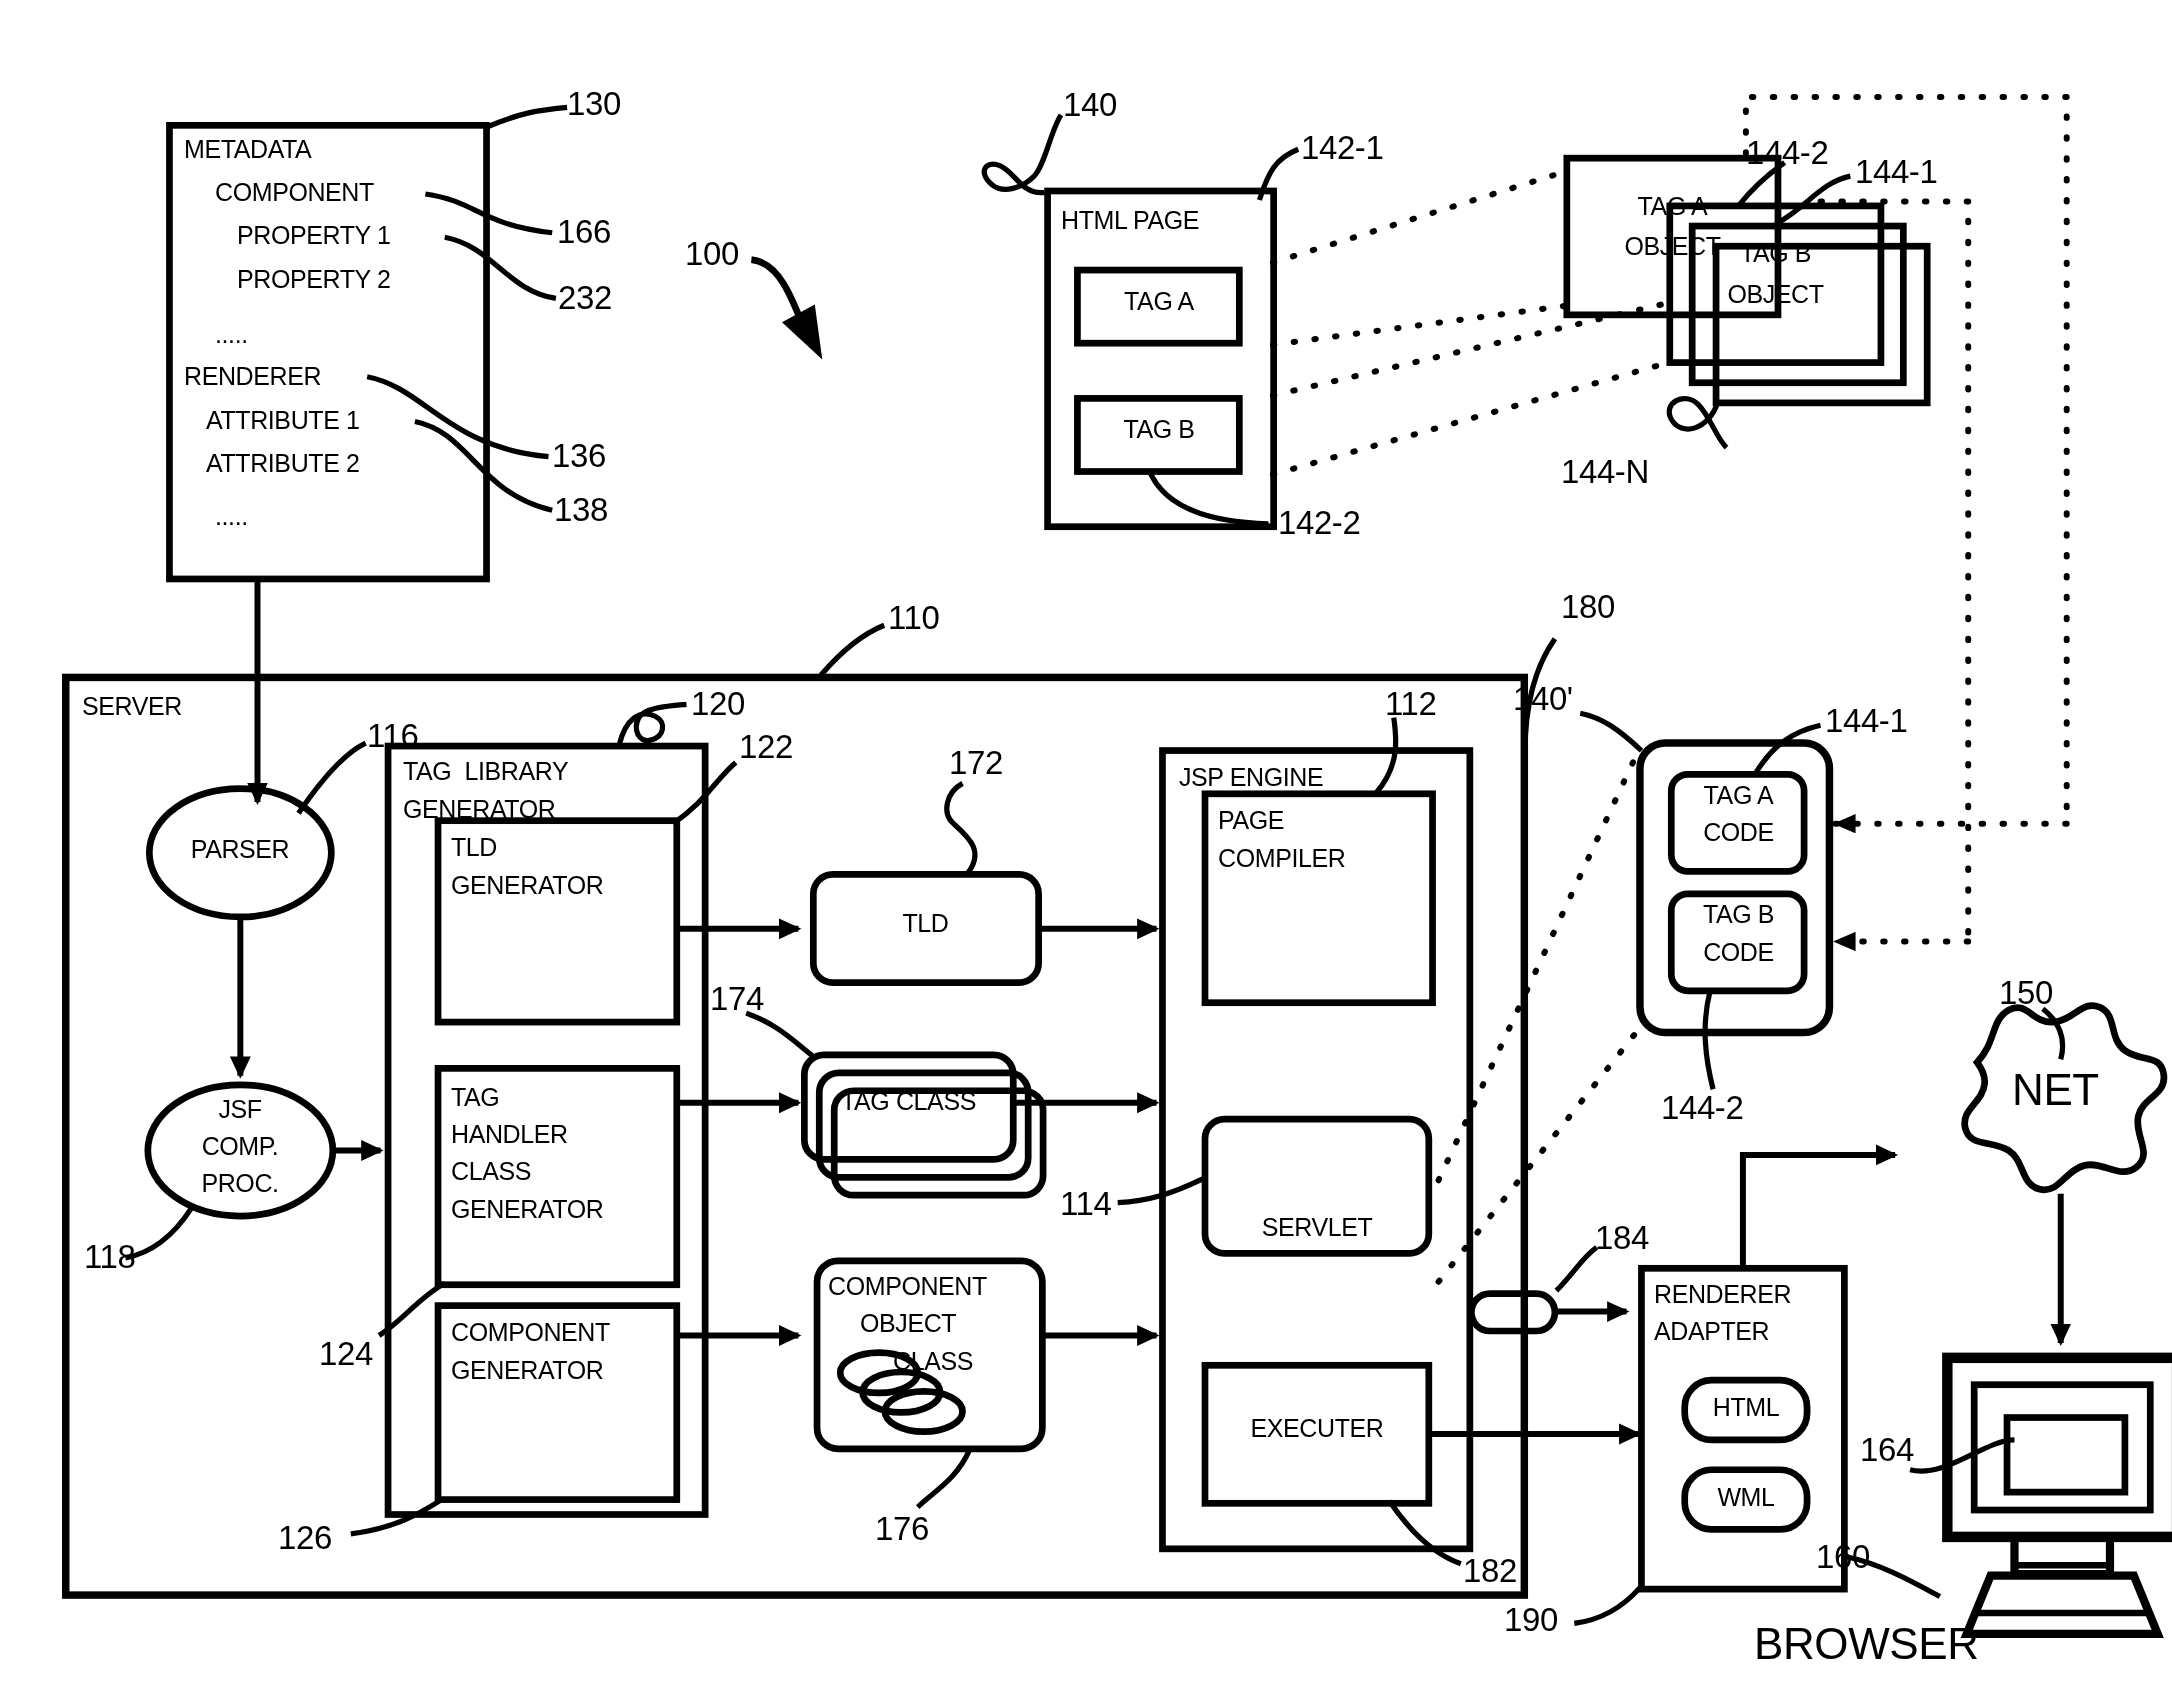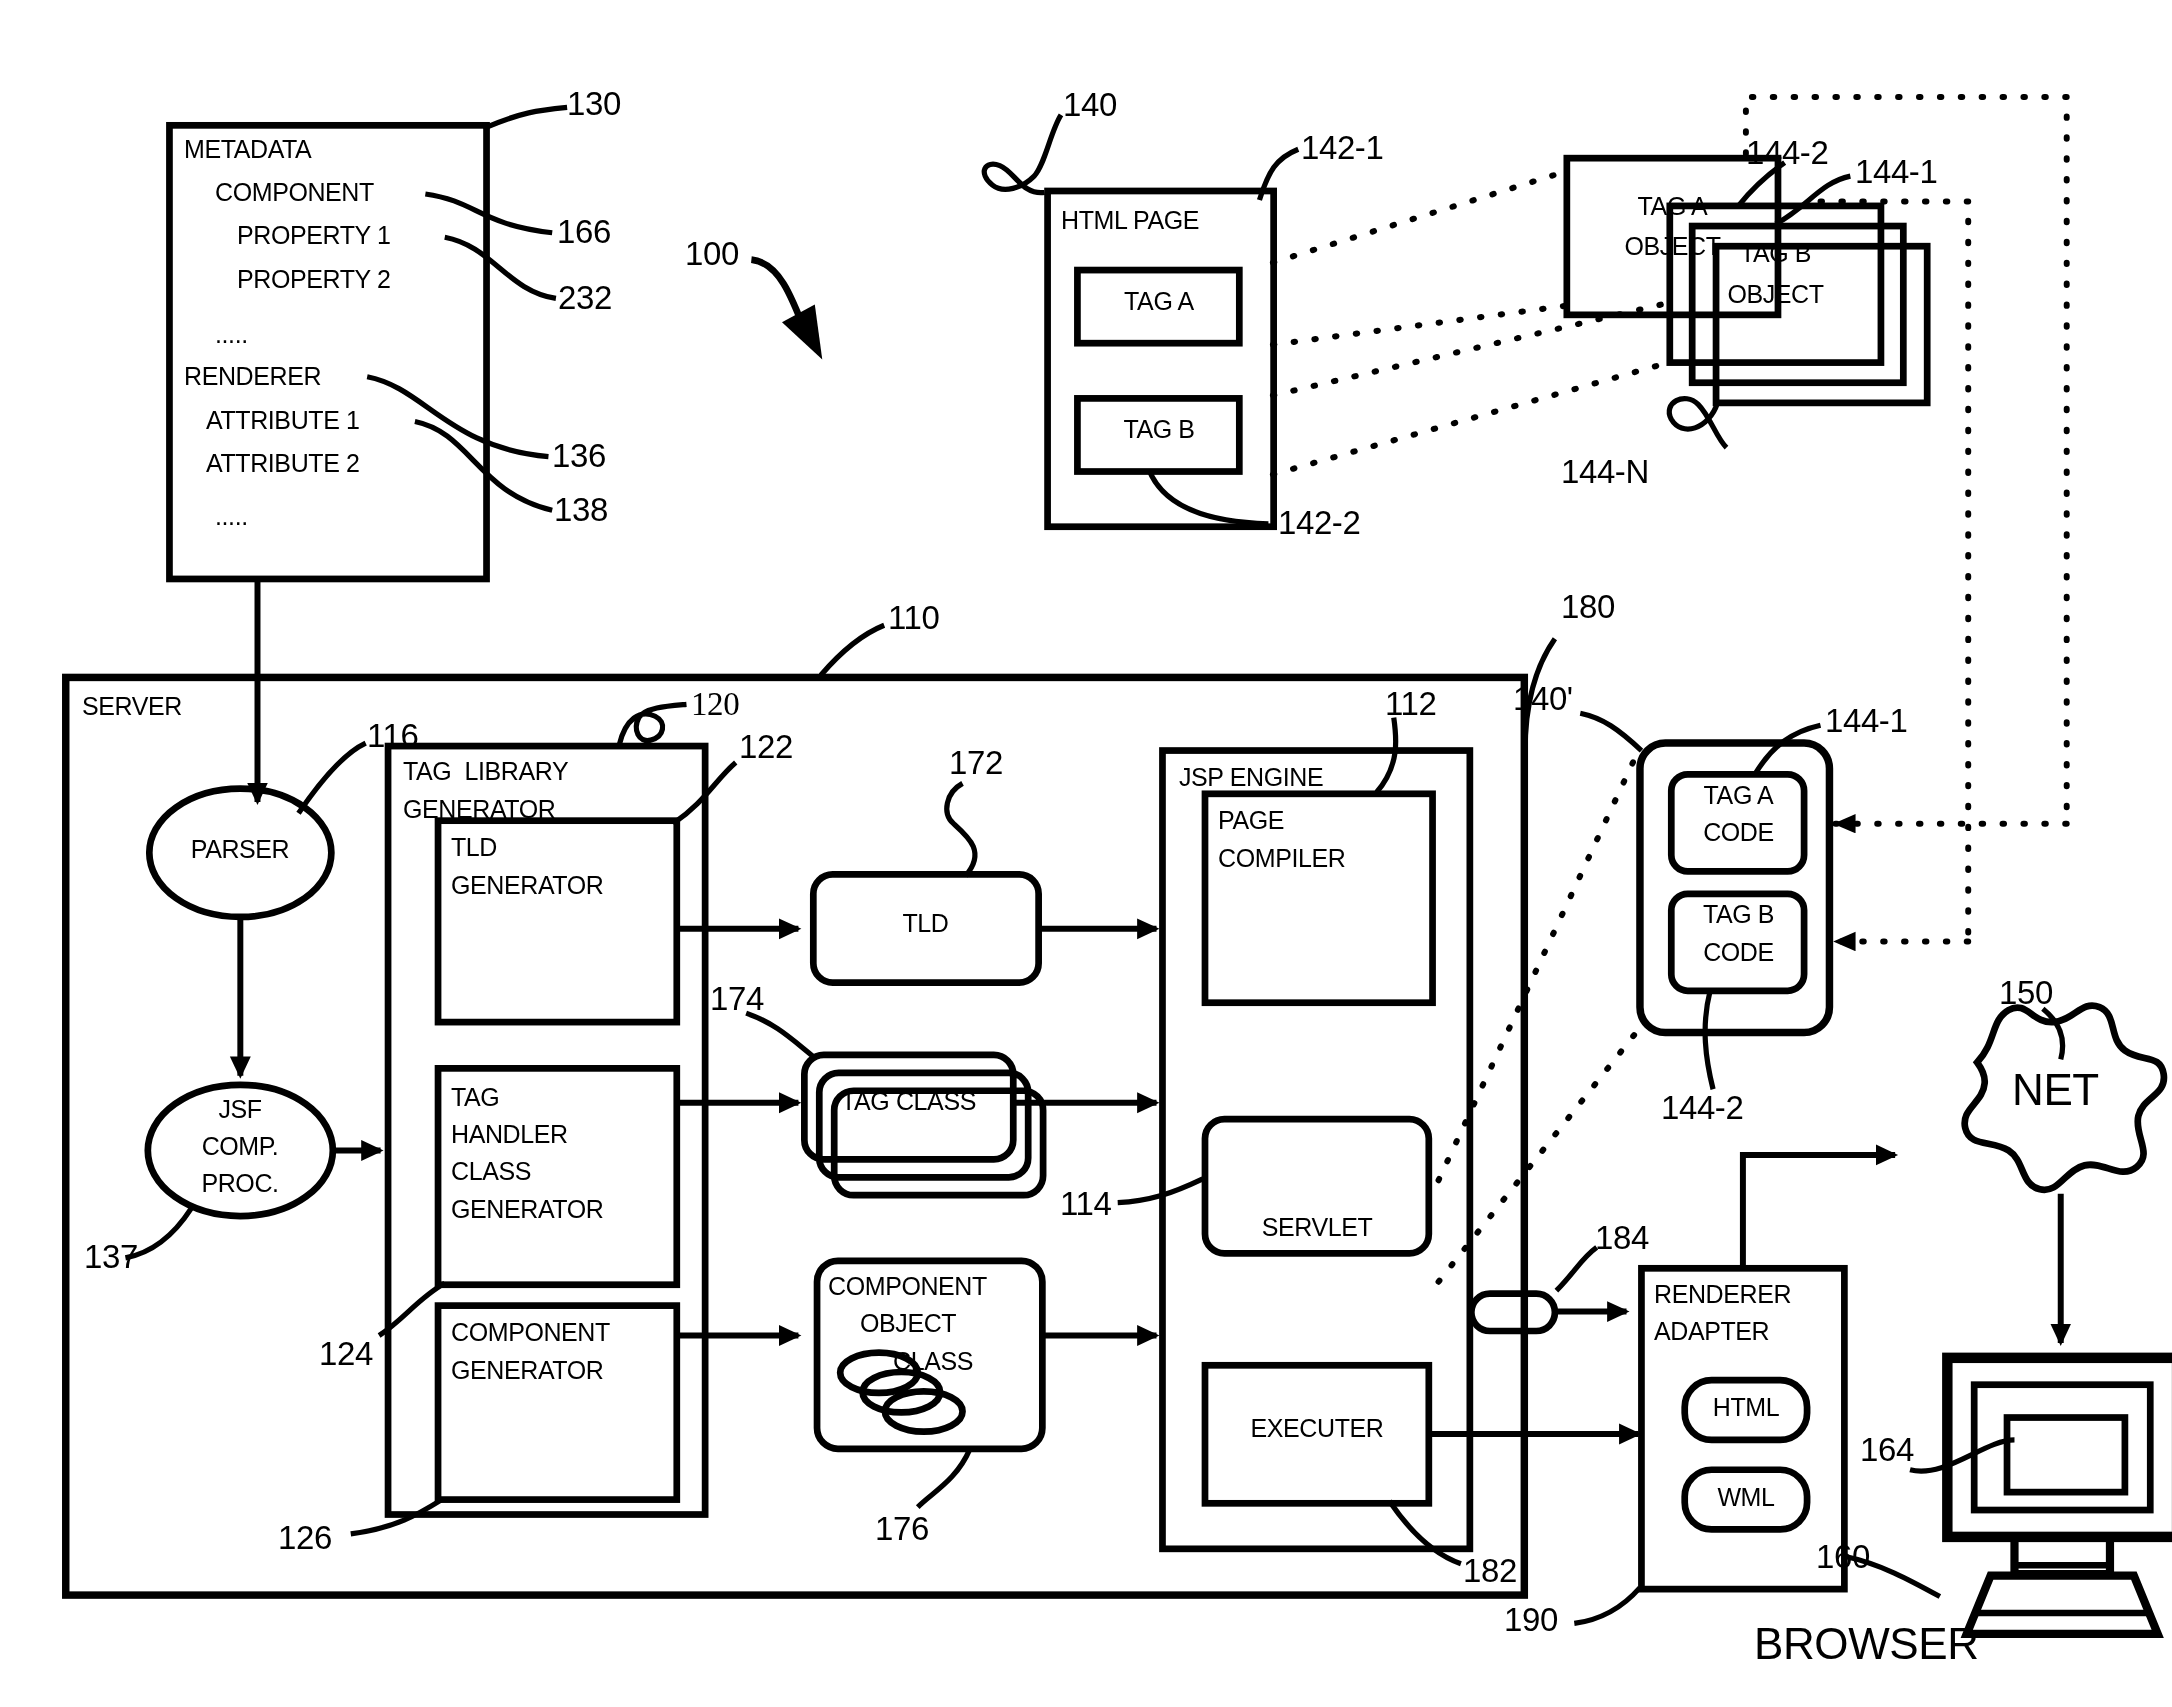--- a/index.html
+++ b/index.html
@@ -289,25 +289,25 @@
 
   <div class="lbl boxtxt" style="left:82px; top:693px;">SERVER</div>
   <div class="lbl ref" style="left:888px; top:601px;">110</div>
 
   <div class="lbl boxtxt ctr" style="left:158px; top:836px; width:164px;">PARSER</div>
   <div class="lbl ref" style="left:367px; top:719px;">116</div>
 
   <div class="lbl boxtxt ctr" style="left:158px; top:1096px; width:164px;">JSF</div>
   <div class="lbl boxtxt ctr" style="left:158px; top:1133px; width:164px;">COMP.</div>
   <div class="lbl boxtxt ctr" style="left:158px; top:1170px; width:164px;">PROC.</div>
-  <div class="lbl ref" style="left:84px; top:1240px;">137</div>
+  <div class="lbl ref" style="left:84px; top:1240px;">118</div>
 
   <div class="lbl boxtxt" style="left:403px; top:758px;">TAG  LIBRARY</div>
   <div class="lbl boxtxt" style="left:403px; top:796px;">GENERATOR</div>
-  <div class="lbl ref" style="left:691px; top:687px;font-family:Liberation Serif, serif;">120</div>
+  <div class="lbl ref" style="left:691px; top:687px;">120</div>
 
   <div class="lbl boxtxt" style="left:451px; top:834px;">TLD</div>
   <div class="lbl boxtxt" style="left:451px; top:872px;">GENERATOR</div>
   <div class="lbl ref" style="left:739px; top:730px;">122</div>
 
   <div class="lbl boxtxt" style="left:451px; top:1084px;">TAG</div>
   <div class="lbl boxtxt" style="left:451px; top:1121px;text-align:right;">HANDLER</div>
   <div class="lbl boxtxt" style="left:451px; top:1158px;">CLASS</div>
   <div class="lbl boxtxt" style="left:451px; top:1196px;">GENERATOR</div>
   <div class="lbl ref" style="left:319px; top:1337px;">124</div>

